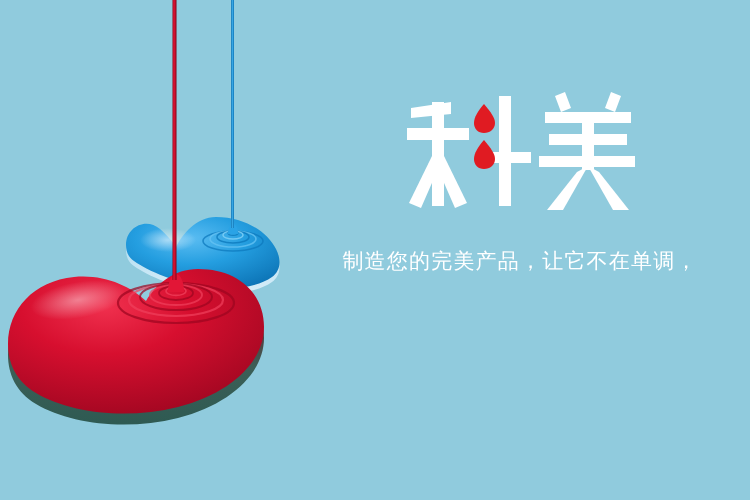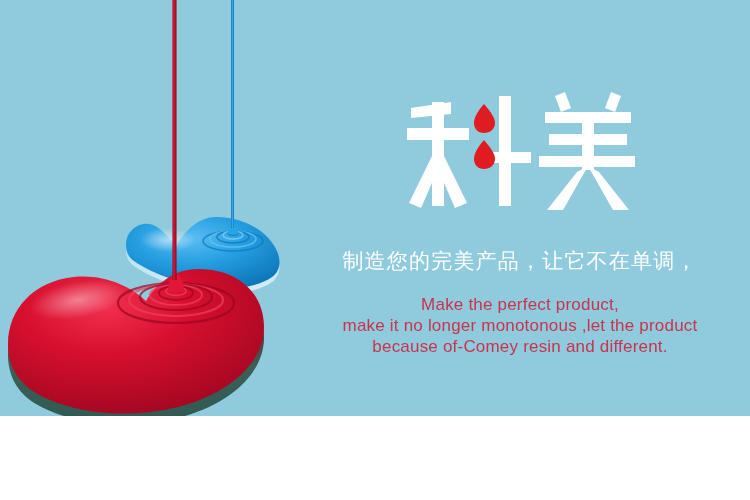--- a/index.html
+++ b/index.html
@@ -8,21 +8,21 @@
   }
   body {
     width: 750px;
     height: 500px;
     overflow: hidden;
     font-family: "Liberation Sans", sans-serif;
   }
   #poster {
     position: relative;
     width: 750px;
-    height: 416px;
+    height: 500px;
     background: #90cbdd;
     overflow: hidden;
   }
 
   
   .artwork {
     position: absolute;
     left: 0;
     top: 0;
     width: 330px;
@@ -241,20 +241,15 @@
           <path d="M183 76 L194 82 L224 120 L208 120 Z"></path>
           <path d="M183 76 L172 82 L142 120 L158 120 Z"></path>
         </g>
       </svg>
     </div>
 
     <div class="tagline-cn">
       <div>制造您的完美产品，让它不在单调，</div>
     </div>
 
-    <div class="tagline-en">
-      <div>Make the perfect product,</div>
-      <div>make it no longer monotonous ,let the product</div>
-      <div>because of-Comey resin and different.</div>
-    </div>
 
   </div>
 </div>
 
 </body></html>

